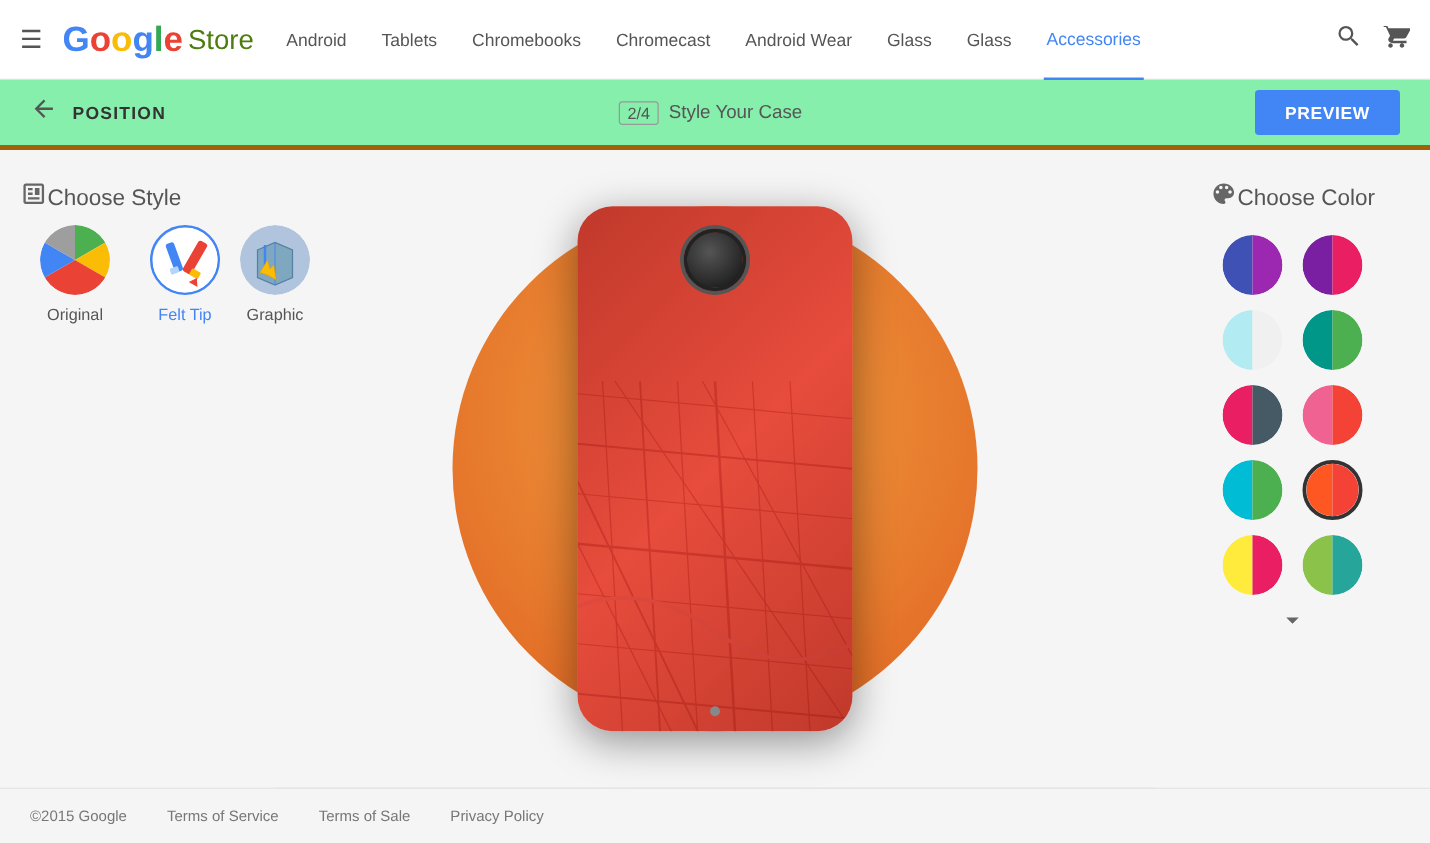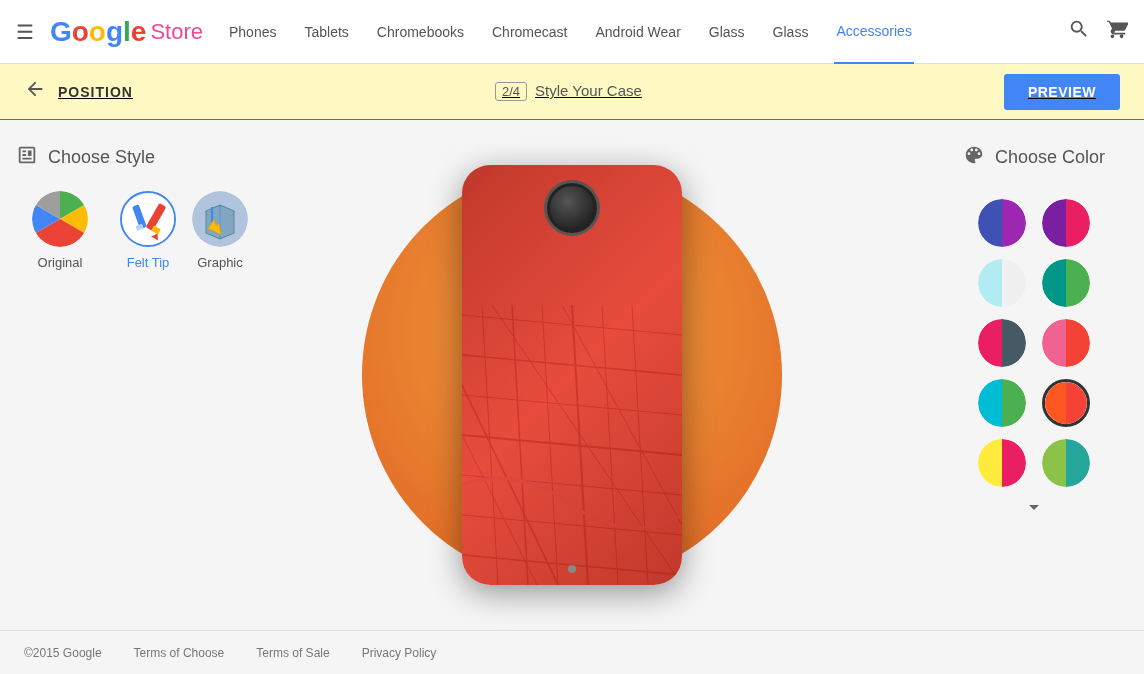--- a/index.html
+++ b/index.html
@@ -13,54 +13,53 @@
       position: relative; z-index: 10;
     }
     .hamburger { cursor: pointer; margin-right: 16px; font-size: 20px; color: #555; }
     .google-logo { display: flex; align-items: center; margin-right: 24px; }
     .google-logo .g { color: #4285F4; font-size: 28px; font-weight: bold; }
     .google-logo .o1 { color: #EA4335; font-size: 28px; font-weight: bold; }
     .google-logo .o2 { color: #FBBC05; font-size: 28px; font-weight: bold; }
     .google-logo .g2 { color: #4285F4; font-size: 28px; font-weight: bold; }
     .google-logo .l { color: #34A853; font-size: 28px; font-weight: bold; }
     .google-logo .e { color: #EA4335; font-size: 28px; font-weight: bold; }
-    .google-logo-store { font-size: 22px; color: #ec4899; margin-left: 4px; font-weight: 300; }
+    .google-logo-store { font-size: 22px; color: #4d7c0f; margin-left: 4px; font-weight: 300; }
     .nav { display: flex; align-items: center; gap: 24px; flex: 1; }
     .nav-item { font-size: 14px; color: #555; text-decoration: none; cursor: pointer; padding: 0 2px; height: 64px; display: flex; align-items: center; }
     .nav-item.active { color: #4285F4; border-bottom: 2px solid #4285F4; }
     .header-icons { display: flex; gap: 16px; align-items: center; }
     .header-icon { font-size: 22px; color: #555; cursor: pointer; }
 
     
     .sub-header {
       display: flex; align-items: center; height: 56px;
-      background: #fef9c3; padding: 0 24px;
-      border-bottom: 1px solid #a16207;
-      text-decoration: underline;
+      background: #86efac; padding: 0 24px;
+      border-bottom: 4px solid #a16207;
     }
     .back-btn { cursor: pointer; font-size: 20px; color: #555; margin-right: 12px; }
     .position-label { font-size: 14px; font-weight: bold; color: #333; letter-spacing: 1px; text-transform: uppercase; }
     .step-indicator { margin-left: auto; margin-right: auto; display: flex; align-items: flex-start; gap: 8px; }
     .step-badge { border: 1px solid #999; border-radius: 3px; padding: 1px 6px; font-size: 13px; color: #555; }
     .step-title { font-size: 15px; color: #555; }
     .preview-btn {
       background: #4285F4; color: #fff; border: none; border-radius: 3px;
       padding: 10px 24px; font-size: 14px; font-weight: bold; cursor: pointer; letter-spacing: 0.5px;
     }
 
     
     .main { display: flex; height: calc(674px - 64px - 56px - 44px); position: relative; }
 
     
     .style-panel {
       width: 220px; padding: 24px 16px;
       display: flex; flex-direction: column; align-items: flex-start;
       background: #f5f5f5;
     }
-    .panel-header { display: flex; align-items: center; gap: 10px; margin-bottom: 20px; }
+    .panel-header { display: flex; align-items: center; margin-bottom: 8px; }
     .panel-icon { font-size: 20px; color: #666; }
     .panel-title { font-size: 18px; color: #555; font-weight: 400; }
 
     .style-grid { display: flex; flex-direction: row; gap: 16px; align-items: flex-start; padding-left: 16px; }
     .style-row { display: flex; gap: 32px; }
     .style-item { display: flex; flex-direction: column; align-items: center; gap: 8px; cursor: pointer; }
     .style-circle {
       width: 56px; height: 56px; border-radius: 50%;
       overflow: hidden; position: relative;
     }
@@ -145,21 +144,21 @@
   <div class="google-logo">
     <span class="g">G</span>
       <span class="o1">o</span>
       <span class="o2">o</span>
       <span class="g2">g</span>
       <span class="l">l</span>
       <span class="e">e</span>
     <span class="google-logo-store">Store</span>
   </div>
   <nav class="nav">
-    <a class="nav-item">Phones</a>
+    <a class="nav-item">Android</a>
     <a class="nav-item">Tablets</a>
     <a class="nav-item">Chromebooks</a>
     <a class="nav-item">Chromecast</a>
     <a class="nav-item">Android Wear</a>
     <a class="nav-item">Glass</a>
     <a class="nav-item">Glass</a>
     <a class="nav-item active">Accessories</a>
   </nav>
   <div class="header-icons">
     <span class="header-icon">
@@ -360,16 +359,16 @@
     <div class="chevron-down">
       <svg width="24" height="24" viewBox="0 0 24 24" fill="#666">
           <path d="M7 10l5 5 5-5z"></path>
         </svg>
     </div>
   </div>
 </div>
 
 <div class="footer">
   <span>©2015 Google</span>
-  <a>Terms of Choose</a>
+  <a>Terms of Service</a>
   <a>Terms of Sale</a>
   <a>Privacy Policy</a>
 </div>
 
 </body></html>

